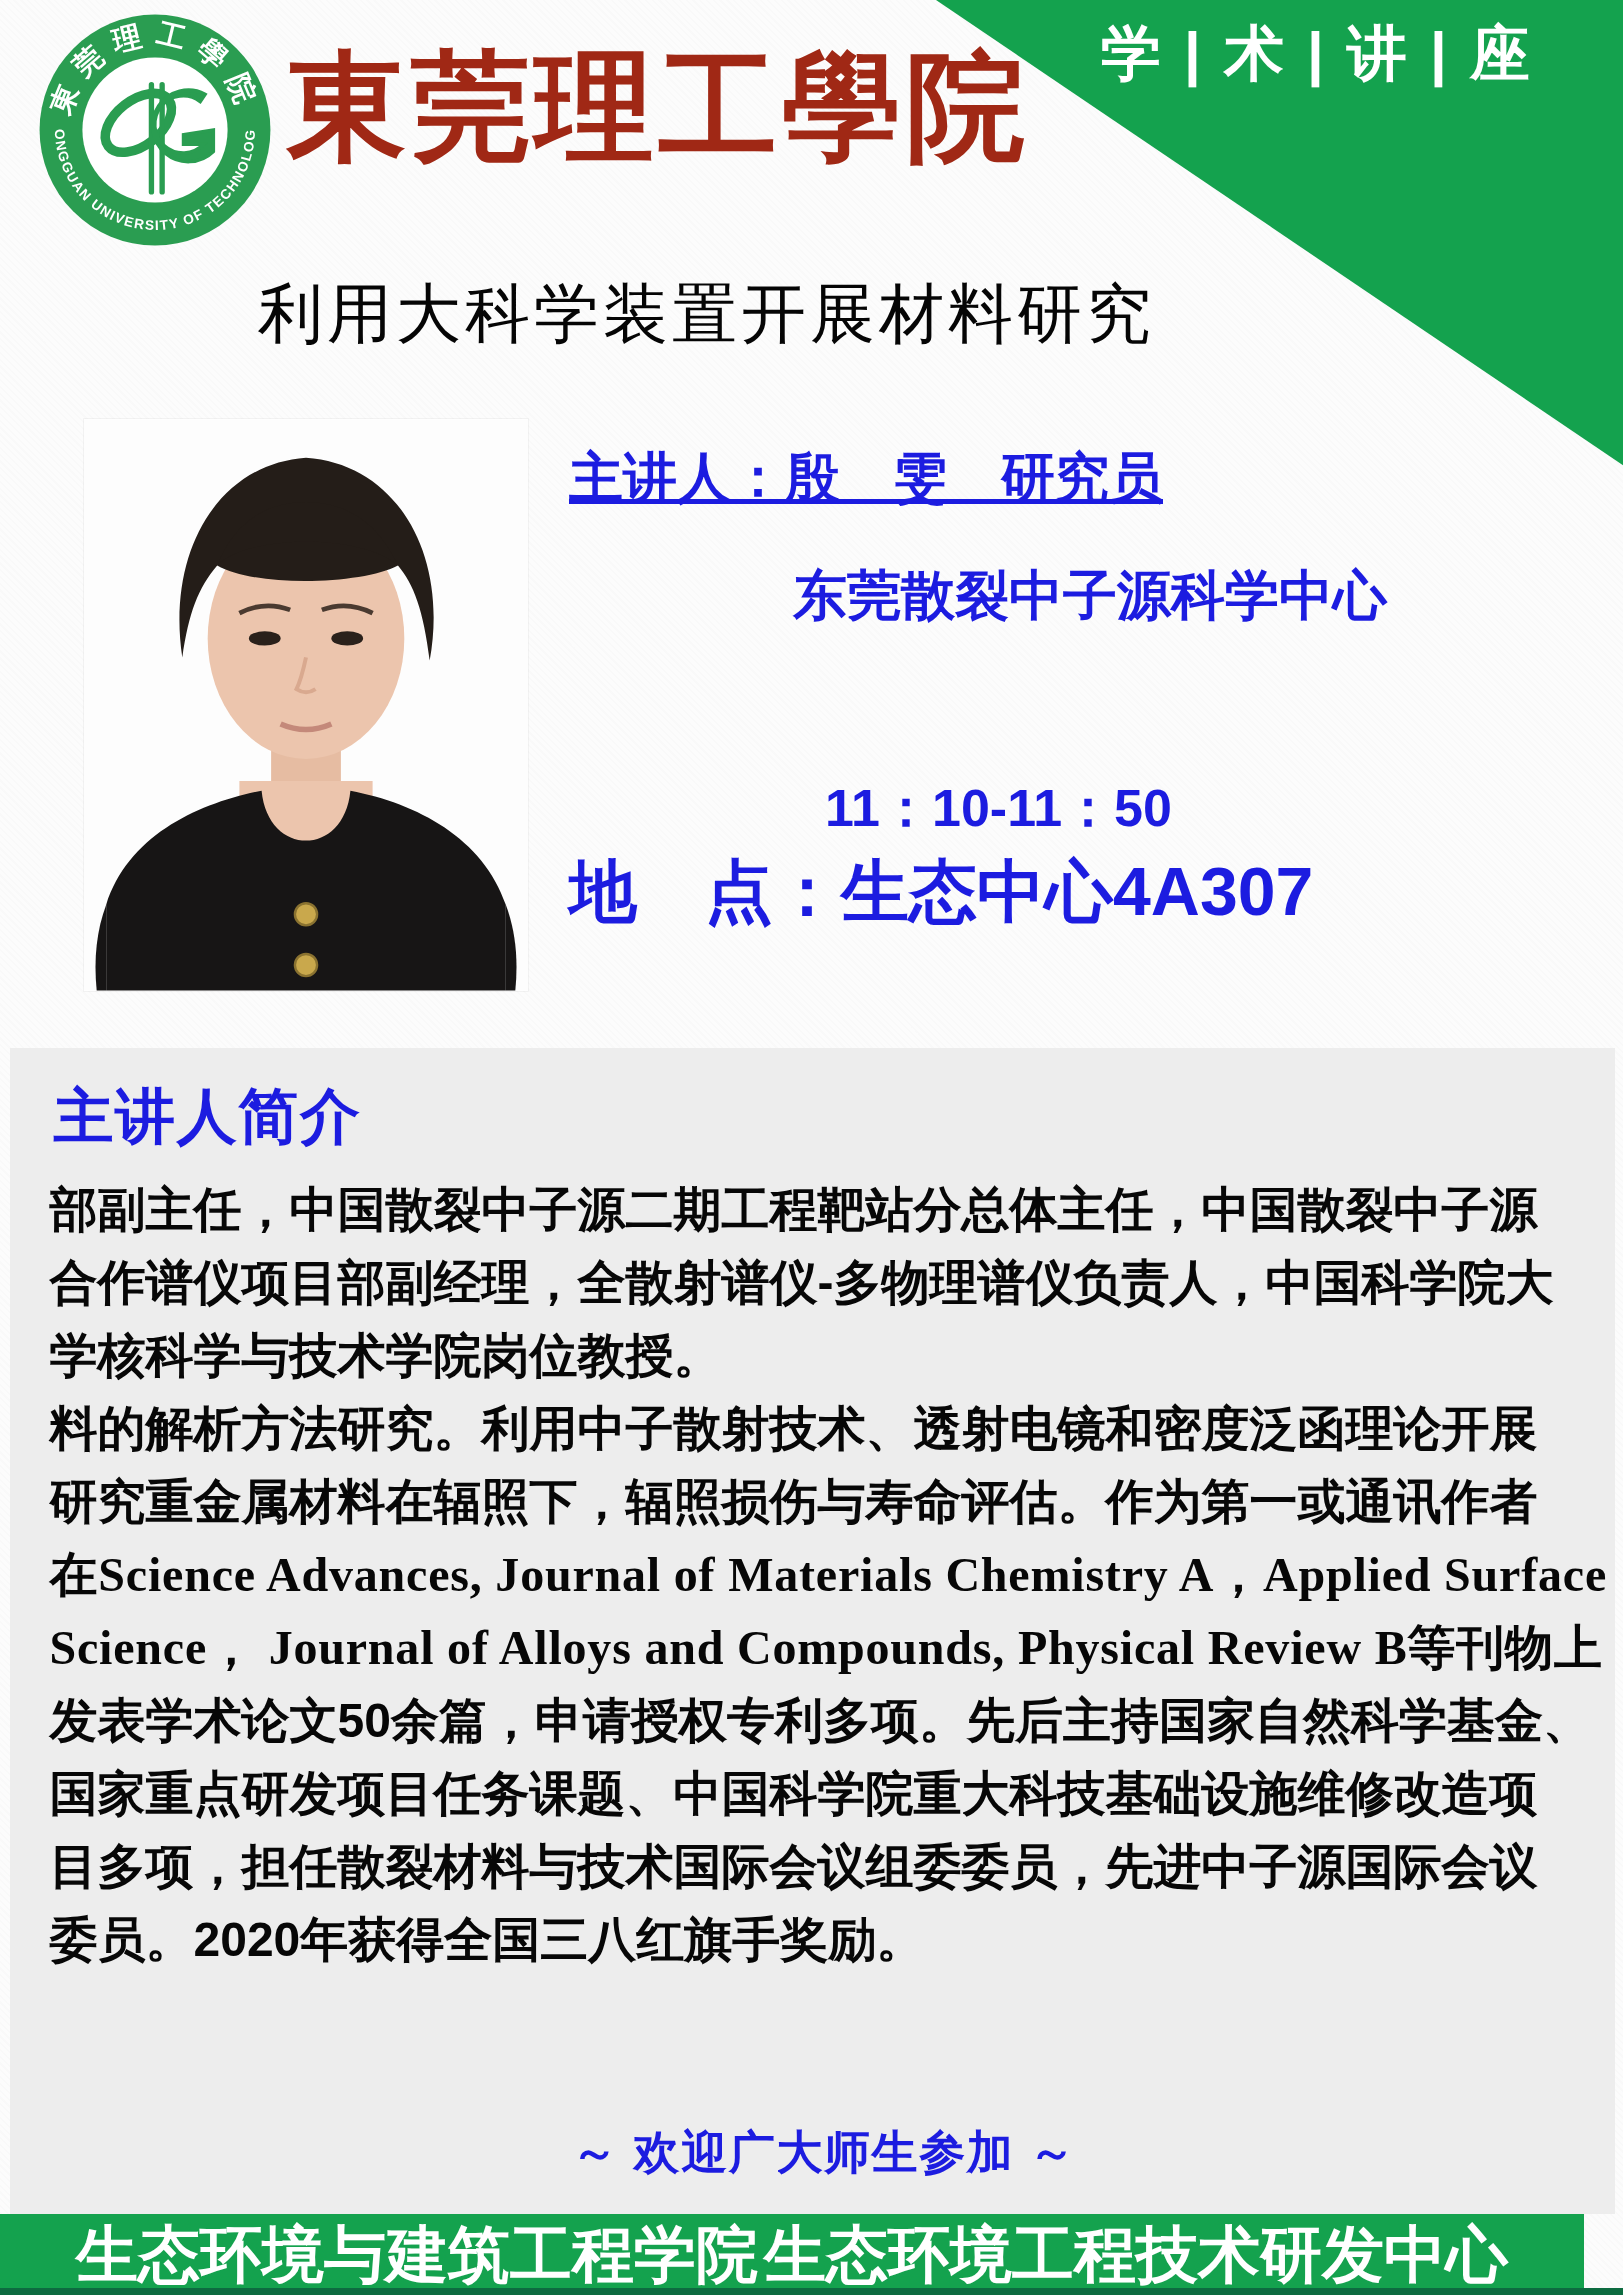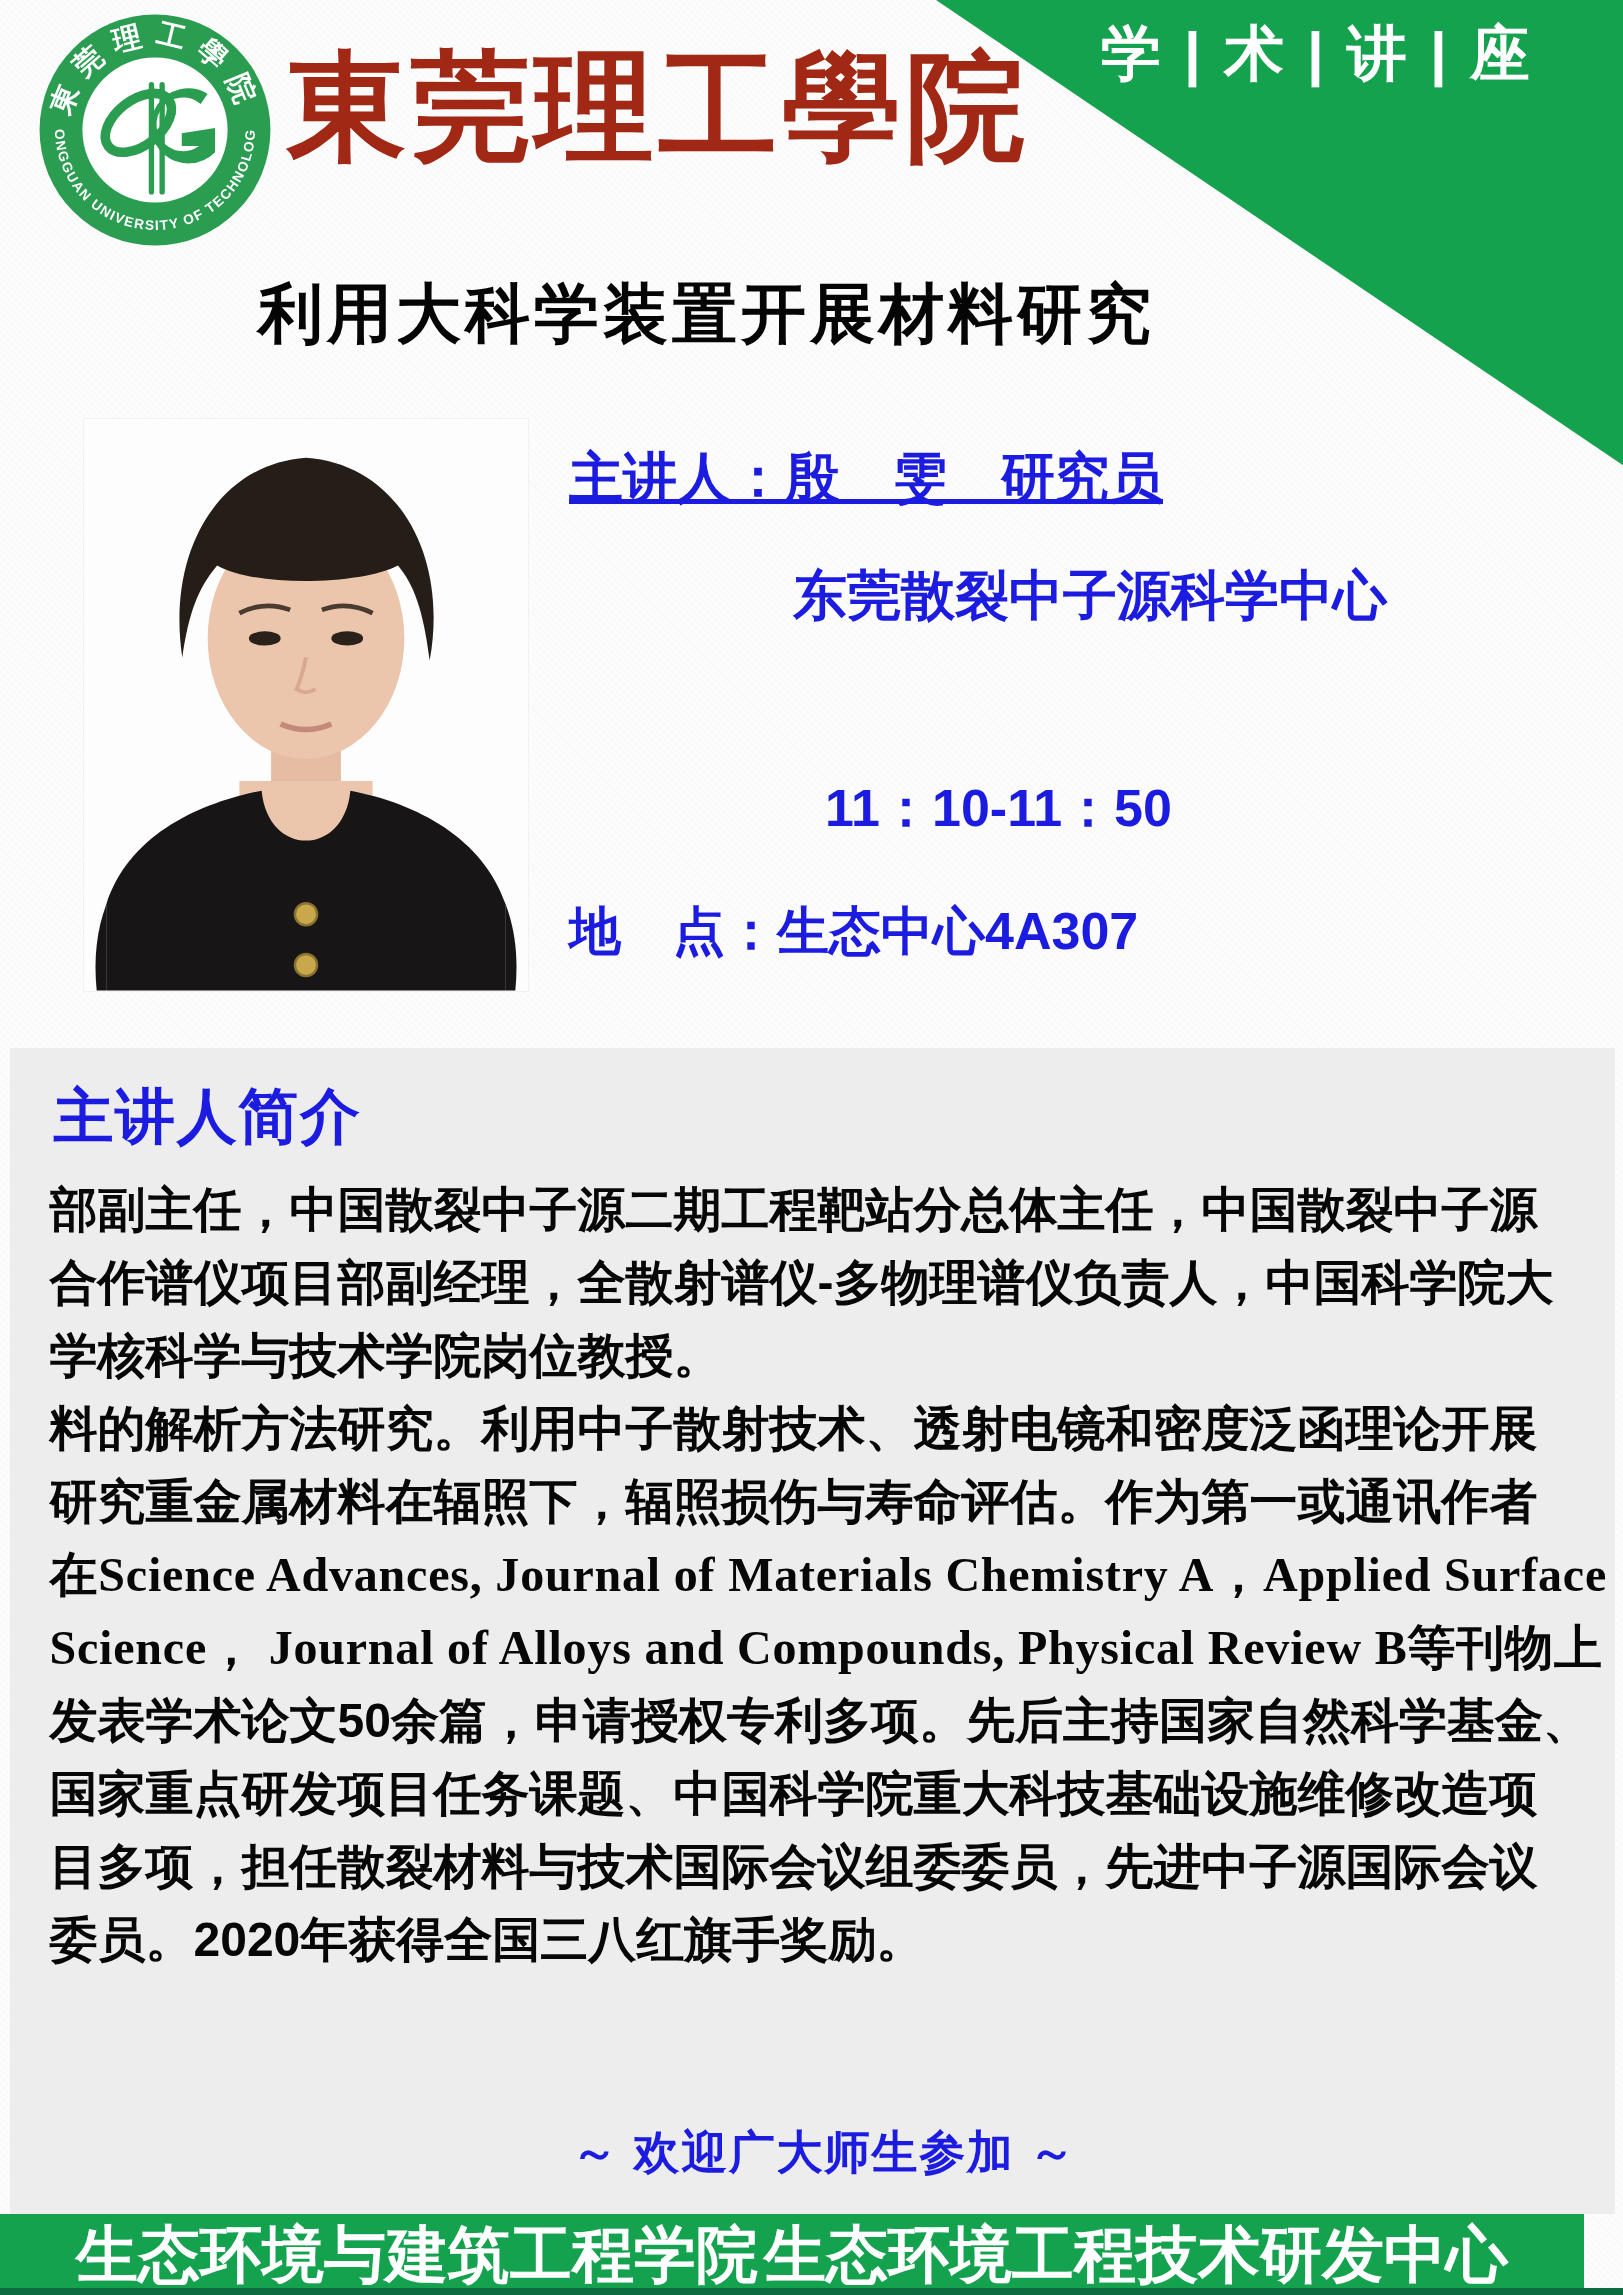--- a/index.html
+++ b/index.html
@@ -22,36 +22,36 @@
     background:#14a24e;
     clip-path:polygon(936px 0px,1624px 0px,1624px 466px);
   }
   .ribbon-label{
     position:absolute;left:1101px;top:14.3px;width:492px;
     color:#ffffff;font-weight:bold;font-size:60px;letter-spacing:3.2px;
     white-space:nowrap;
   }
   .title{
     position:absolute;left:258px;top:270px;width:1110px;
-    color:#050505;font-weight:bold;font-size:65px;letter-spacing:4px;
+    color:#050505;font-weight:normal;font-size:65px;letter-spacing:4px;
     white-space:nowrap;
   }
   
   .photo{
     position:absolute;left:84px;top:419px;width:444px;height:572px;
     background:#ffffff;box-shadow:0 0 0 0.8px rgba(0,0,0,0.05);
   }
   .photo svg{display:block;width:100%;height:100%;}
   
   .info-line{position:absolute;color:#1c1ce0;font-weight:bold;white-space:nowrap;}
   .speaker{left:569px;top:442px;font-size:54px;text-decoration:underline;}
   .affiliation{left:793px;top:560px;font-size:54px;}
   .time{left:569px;top:682px;font-size:56px;}
   .time-range{left:825px;top:774px;font-size:52px;}
-  .venue{left:569px;top:897px;font-size:52px;}
+  .venue{left:569px;top:847px;font-size:68px;}
   
   .bio{
     position:absolute;left:9.5px;top:1048px;width:1605px;height:1166px;
     background:#ededed;
   }
   .bio-heading{
     position:absolute;left:44px;top:28.5px;
     color:#1c1ce0;font-weight:bold;font-size:60px;letter-spacing:1.6px;white-space:nowrap;
   }
   .bio-text{

